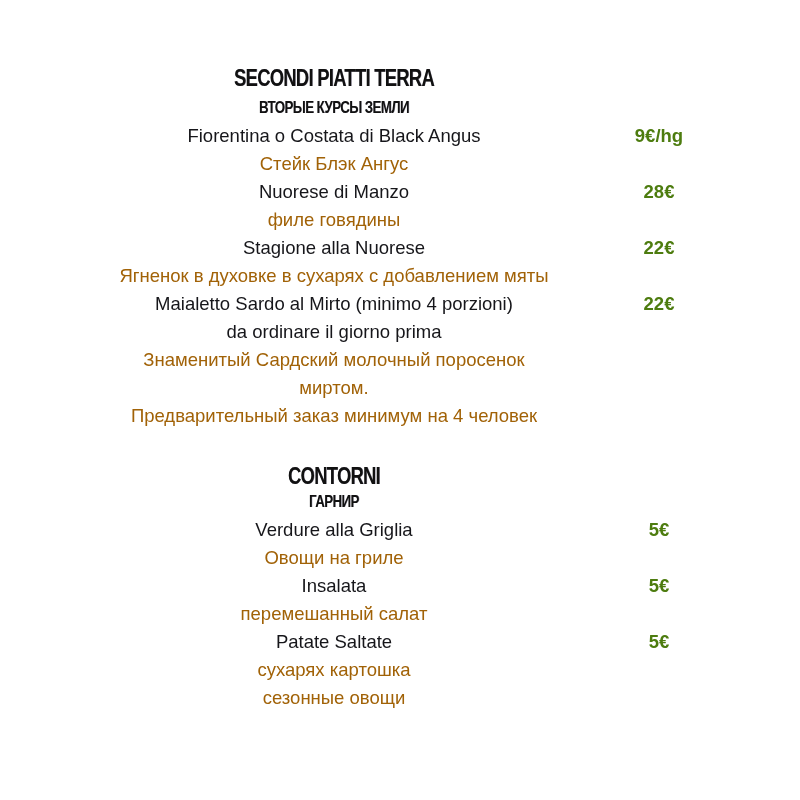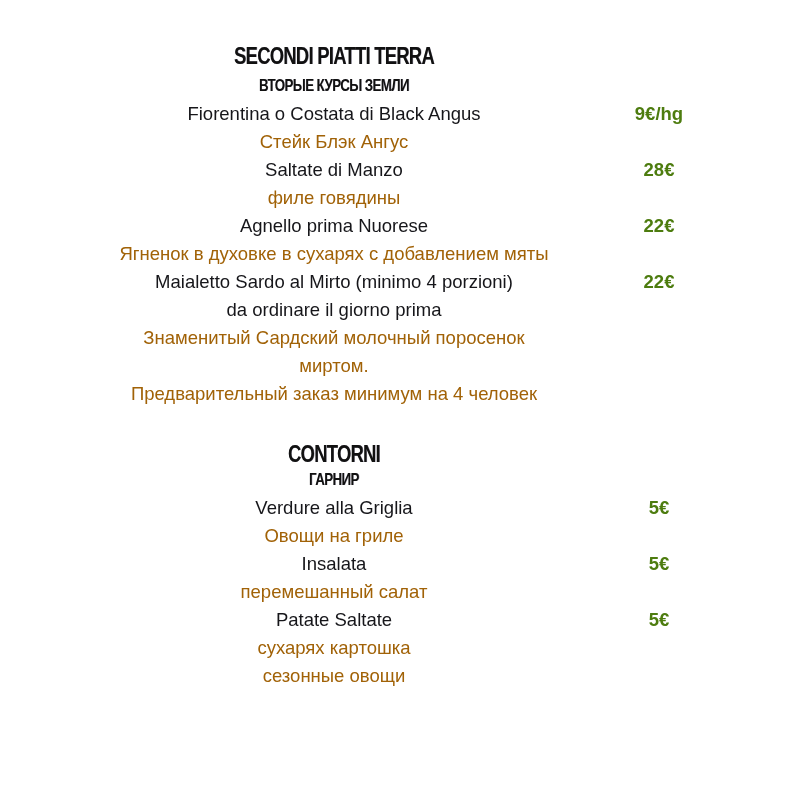--- a/index.html
+++ b/index.html
@@ -16,21 +16,21 @@
     color: #1b1b1b;
     -webkit-font-smoothing: antialiased;
   }
 
   .menu-page {
     position: relative;
     width: 800px;
     height: 800px;
     background: #ffffff;
     box-sizing: border-box;
-    padding-top: 44px;
+    padding-top: 66px;
   }
 
   
   .section-heading-block {
     text-align: center;
     width: 668px;           
     margin: 0;
   }
 
   .section-title {
@@ -130,29 +130,29 @@
   <div class="items">
     <div class="menu-row">
       <div class="row-name it">Fiorentina o Costata di Black Angus</div>
       <div class="row-price">9€/hg</div>
     </div>
     <div class="menu-row">
       <div class="row-name ru">Стейк Блэк Ангус</div>
 
     </div>
     <div class="menu-row">
-      <div class="row-name it">Saltate di Manzo</div>
+      <div class="row-name it">Nuorese di Manzo</div>
       <div class="row-price">28€</div>
     </div>
     <div class="menu-row">
       <div class="row-name ru">филе говядины</div>
 
     </div>
     <div class="menu-row">
-      <div class="row-name it">Agnello prima Nuorese</div>
+      <div class="row-name it">Stagione alla Nuorese</div>
       <div class="row-price">22€</div>
     </div>
     <div class="menu-row">
       <div class="row-name ru">Ягненок в духовке в сухарях с добавлением мяты</div>
 
     </div>
     <div class="menu-row">
       <div class="row-name it">Maialetto Sardo al Mirto (minimo 4 porzioni)</div>
       <div class="row-price">22€</div>
     </div>

